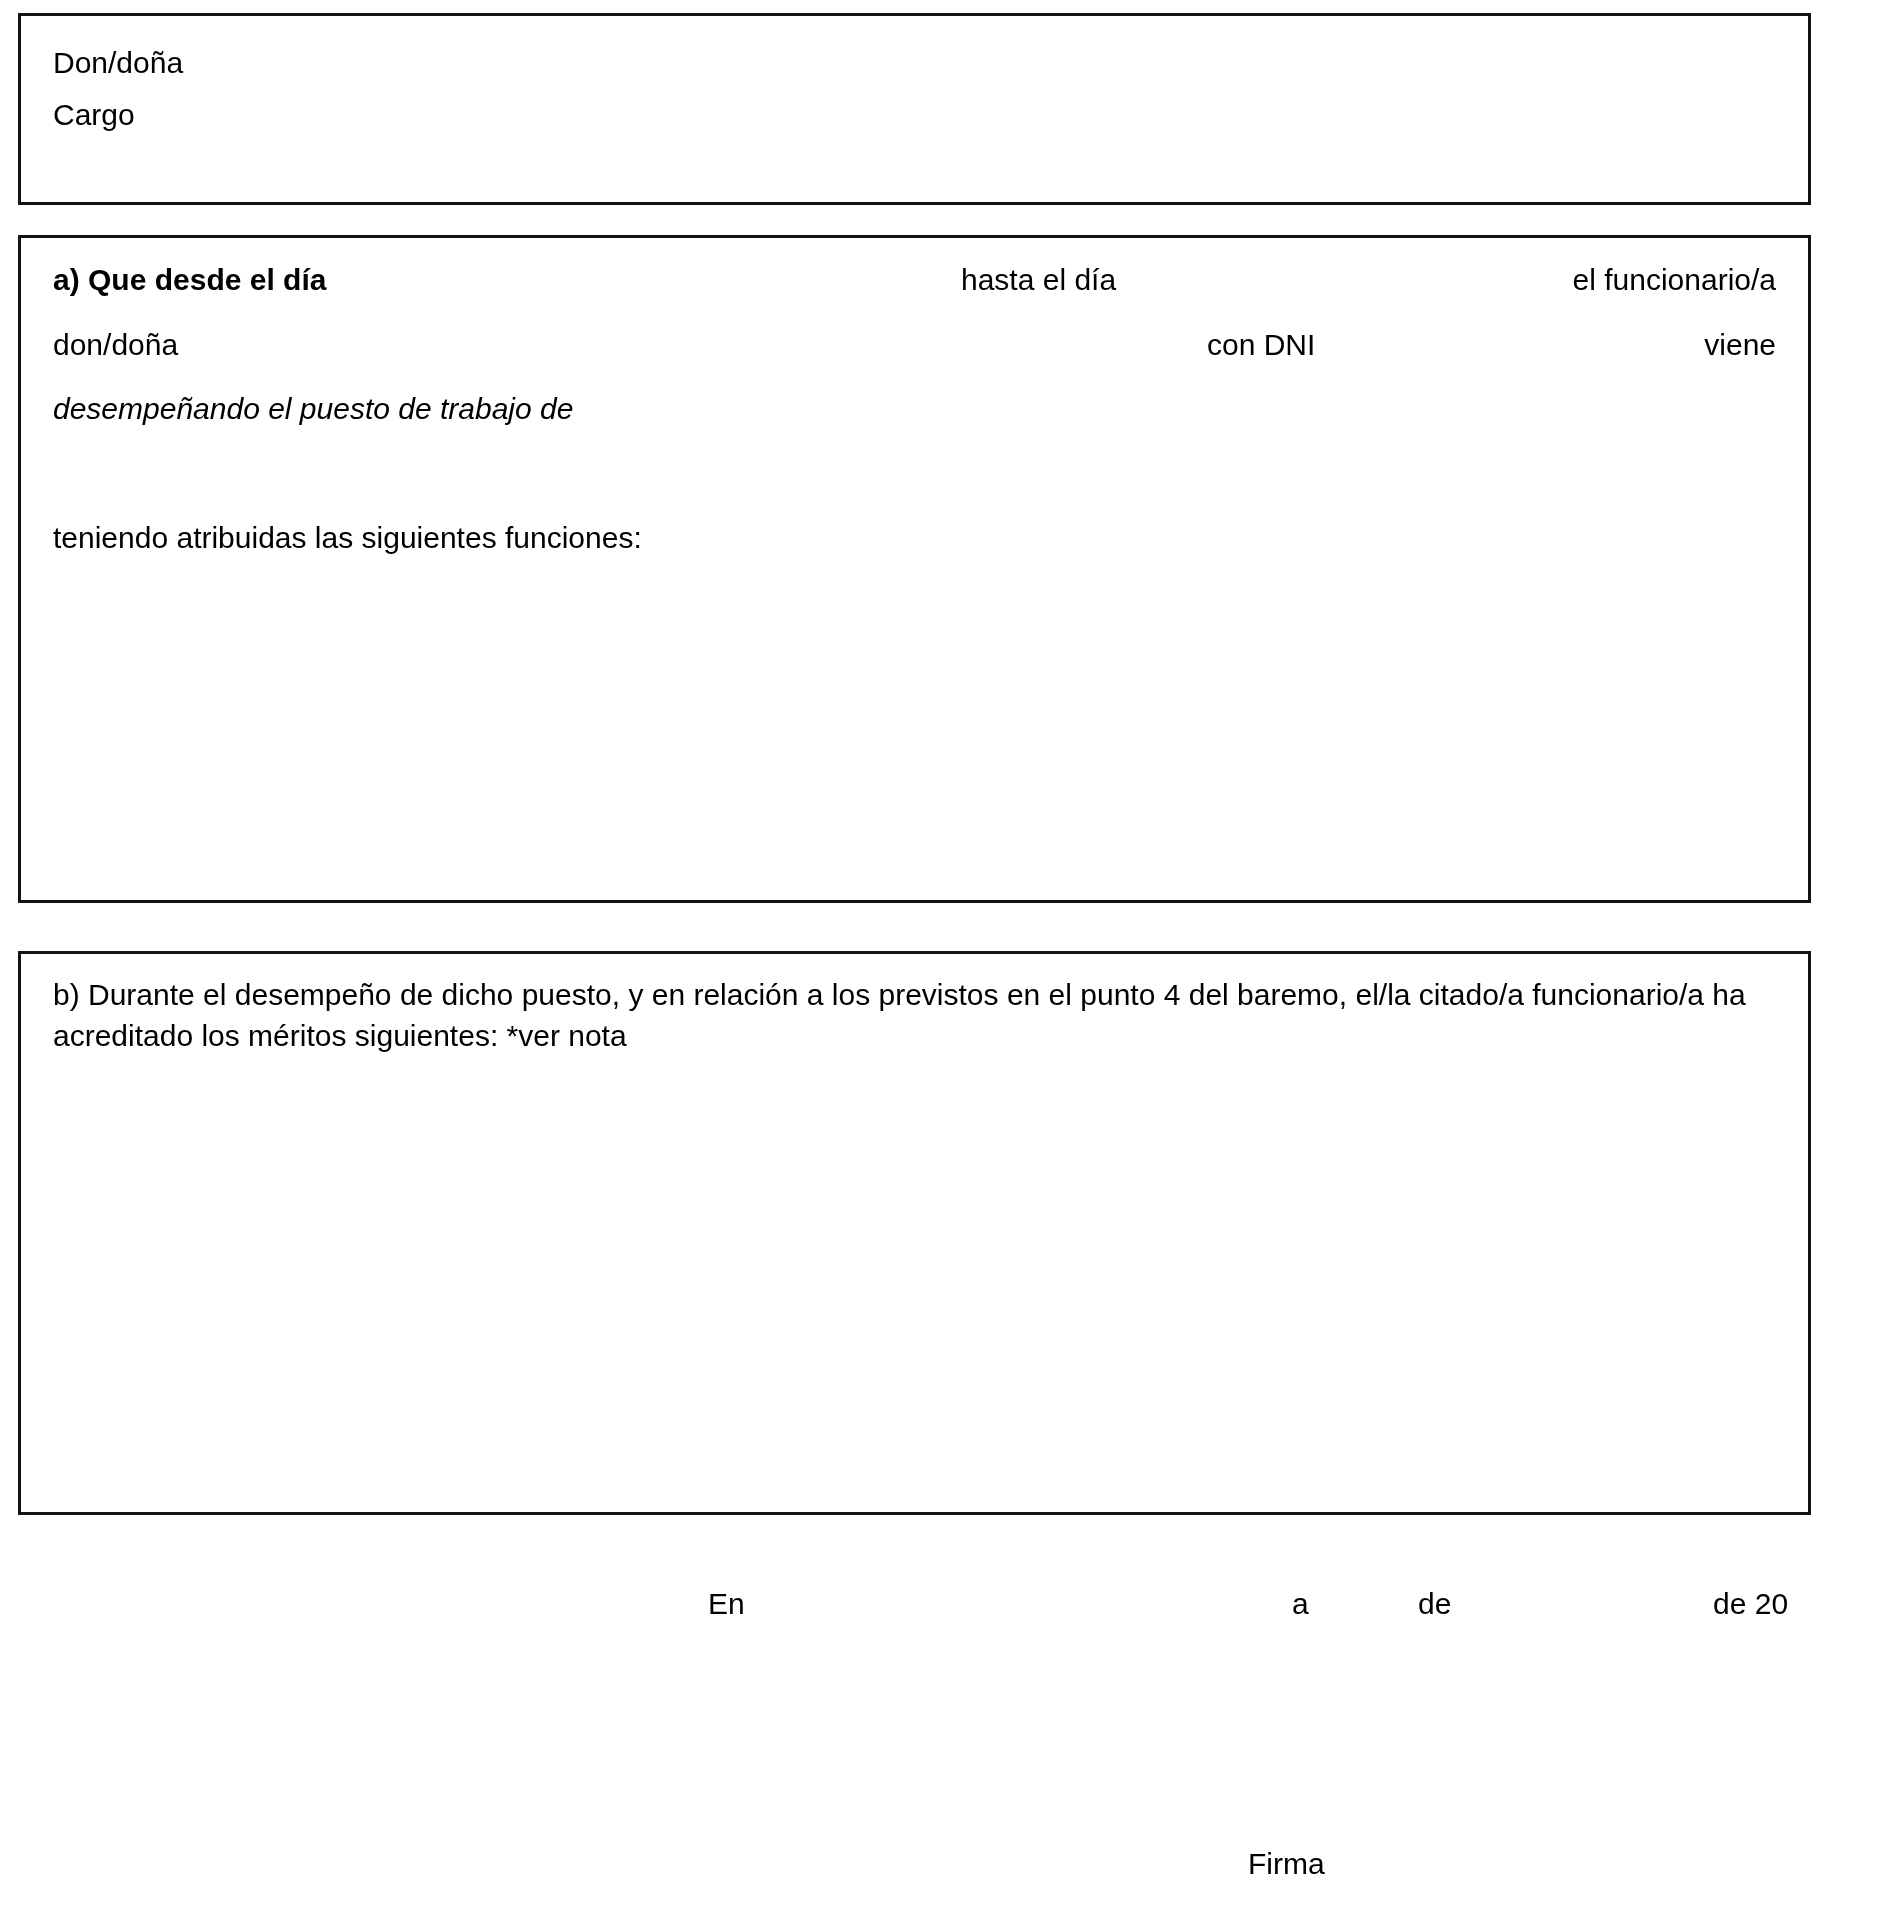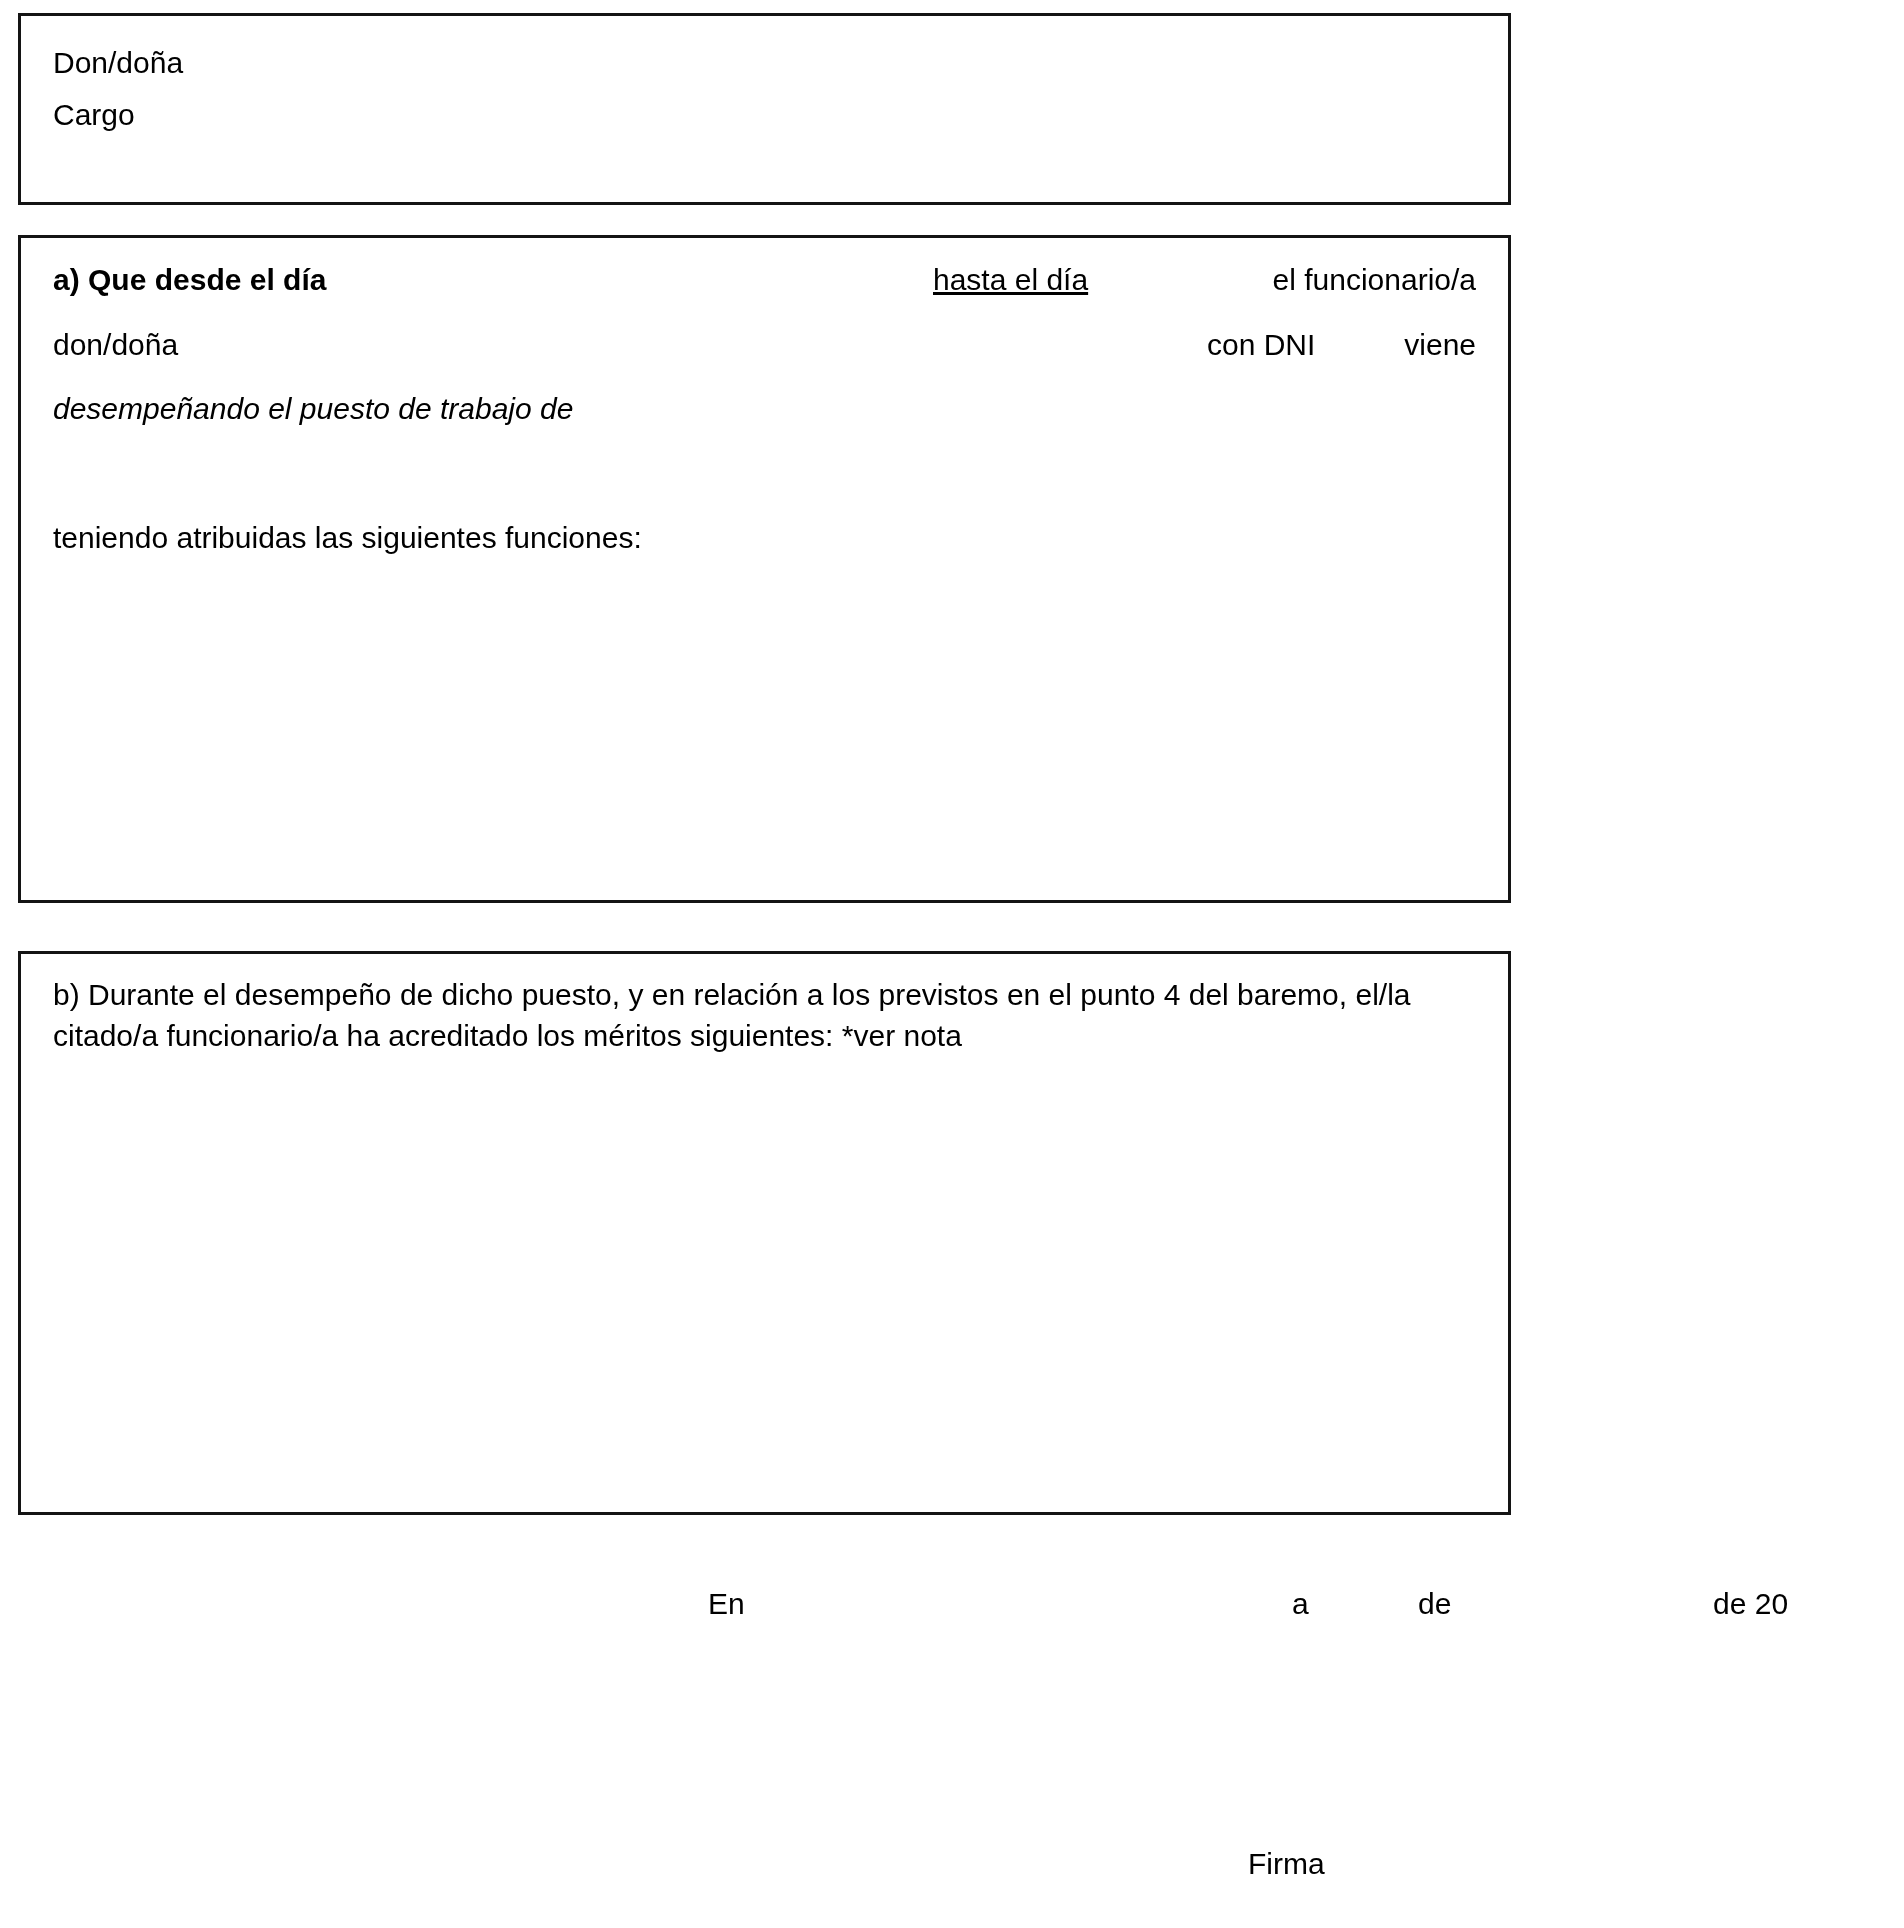--- a/index.html
+++ b/index.html
@@ -12,21 +12,21 @@
     position: relative;
     background: #ffffff;
     font-family: "Liberation Sans", sans-serif;
     font-size: 30px;
     color: #000000;
     overflow: hidden;
   }
   .box {
     position: absolute;
     left: 18px;
-    width: 1493px;
+    width: 1793px;
     border: 3.6px solid #141414;
     box-sizing: border-box;
     background: #ffffff;
   }
   #header-box {
     top: 12.5px;
     height: 192px;
     padding: 21.5px 0 0 32px;
   }
   #header-box .hline {
@@ -75,21 +75,21 @@
 <div class="box" id="header-box">
   <div class="hline">Don/doña</div>
   <div class="hline">Cargo</div>
 </div>
 
 <div class="box" id="section-a-box">
 
   <div class="row" style="top:25px;">
     <span class="lbl" style="left:32px;font-weight:bold;">a) Que desde el día</span>
     <span class="blank" style="left:331px; width:537px;"></span>
-    <span class="lbl" style="left:912px;text-decoration:underline;">hasta el día</span>
+    <span class="lbl" style="left:940px;">hasta el día</span>
     <span class="blank" style="left:1084px; width:484px;"></span>
     <span class="lbl" style="right:32px;">el funcionario/a</span>
   </div>
 
   <div class="row" style="top:90px;">
     <span class="lbl" style="left:32px;">don/doña</span>
     <span class="blank" style="left:206px; width:985px;"></span>
     <span class="lbl" style="left:1186px;">con DNI</span>
     <span class="blank" style="left:1370px; width:358px;"></span>
     <span class="lbl" style="right:32px;">viene</span>

